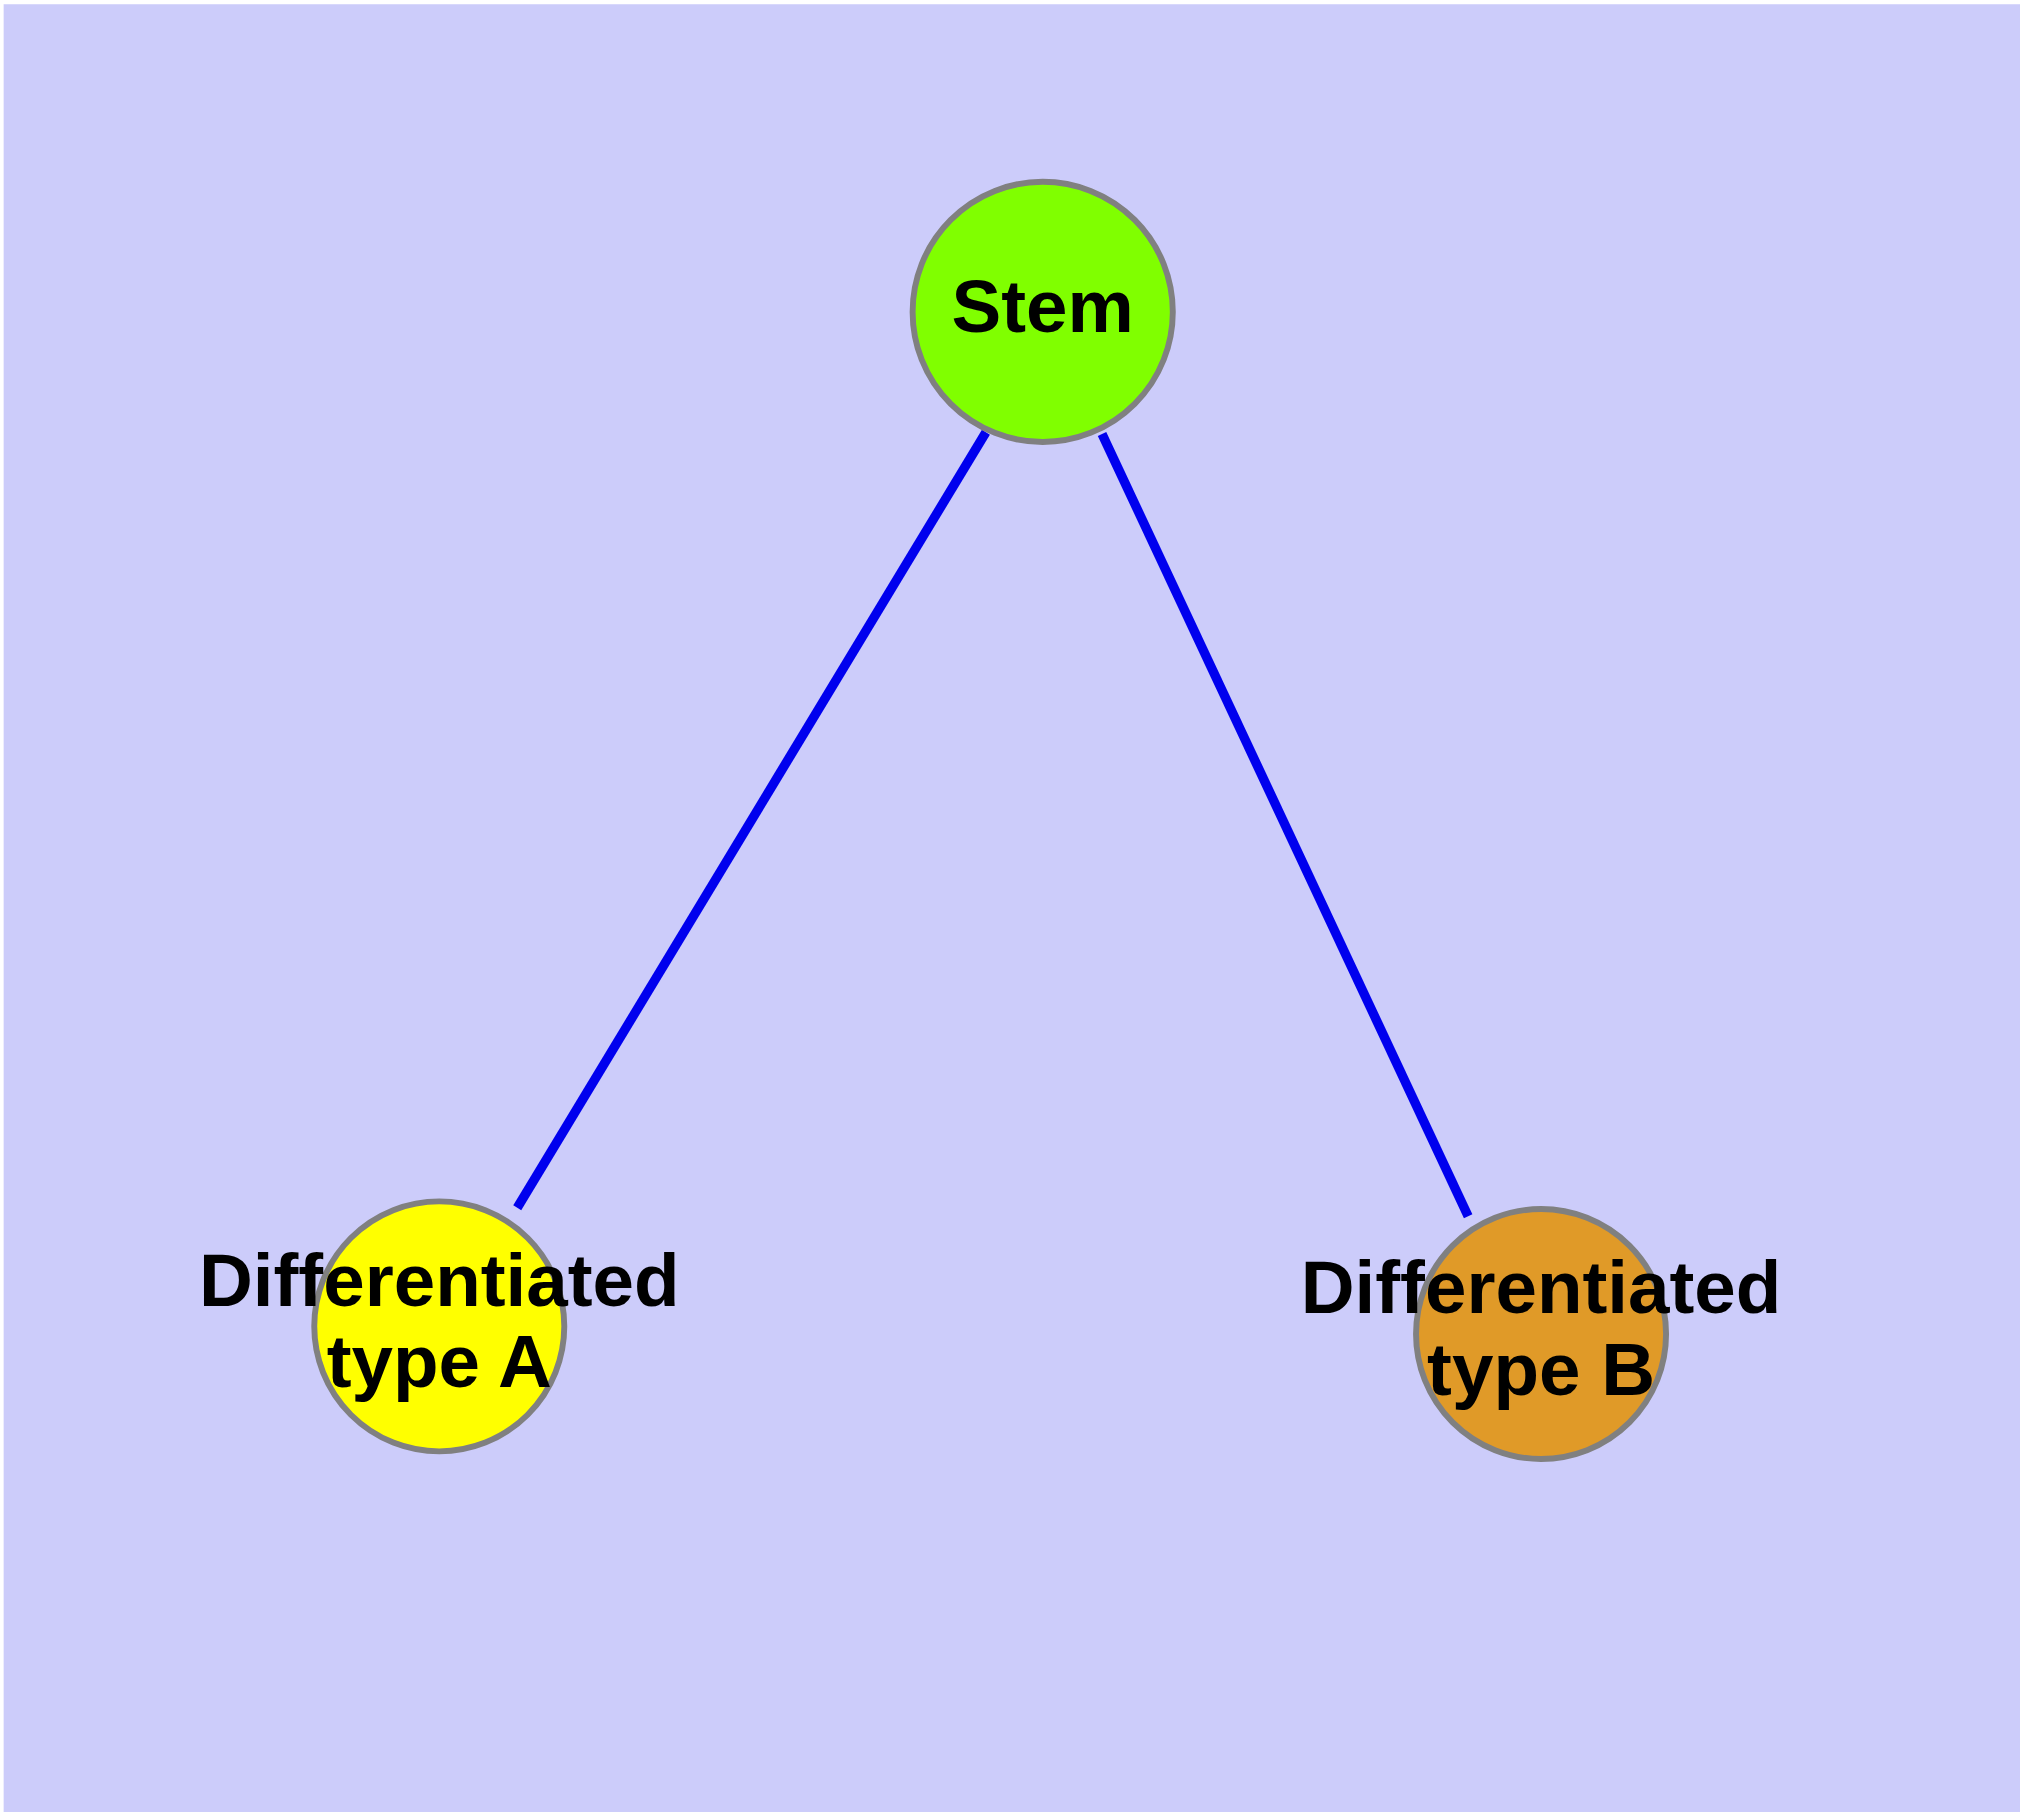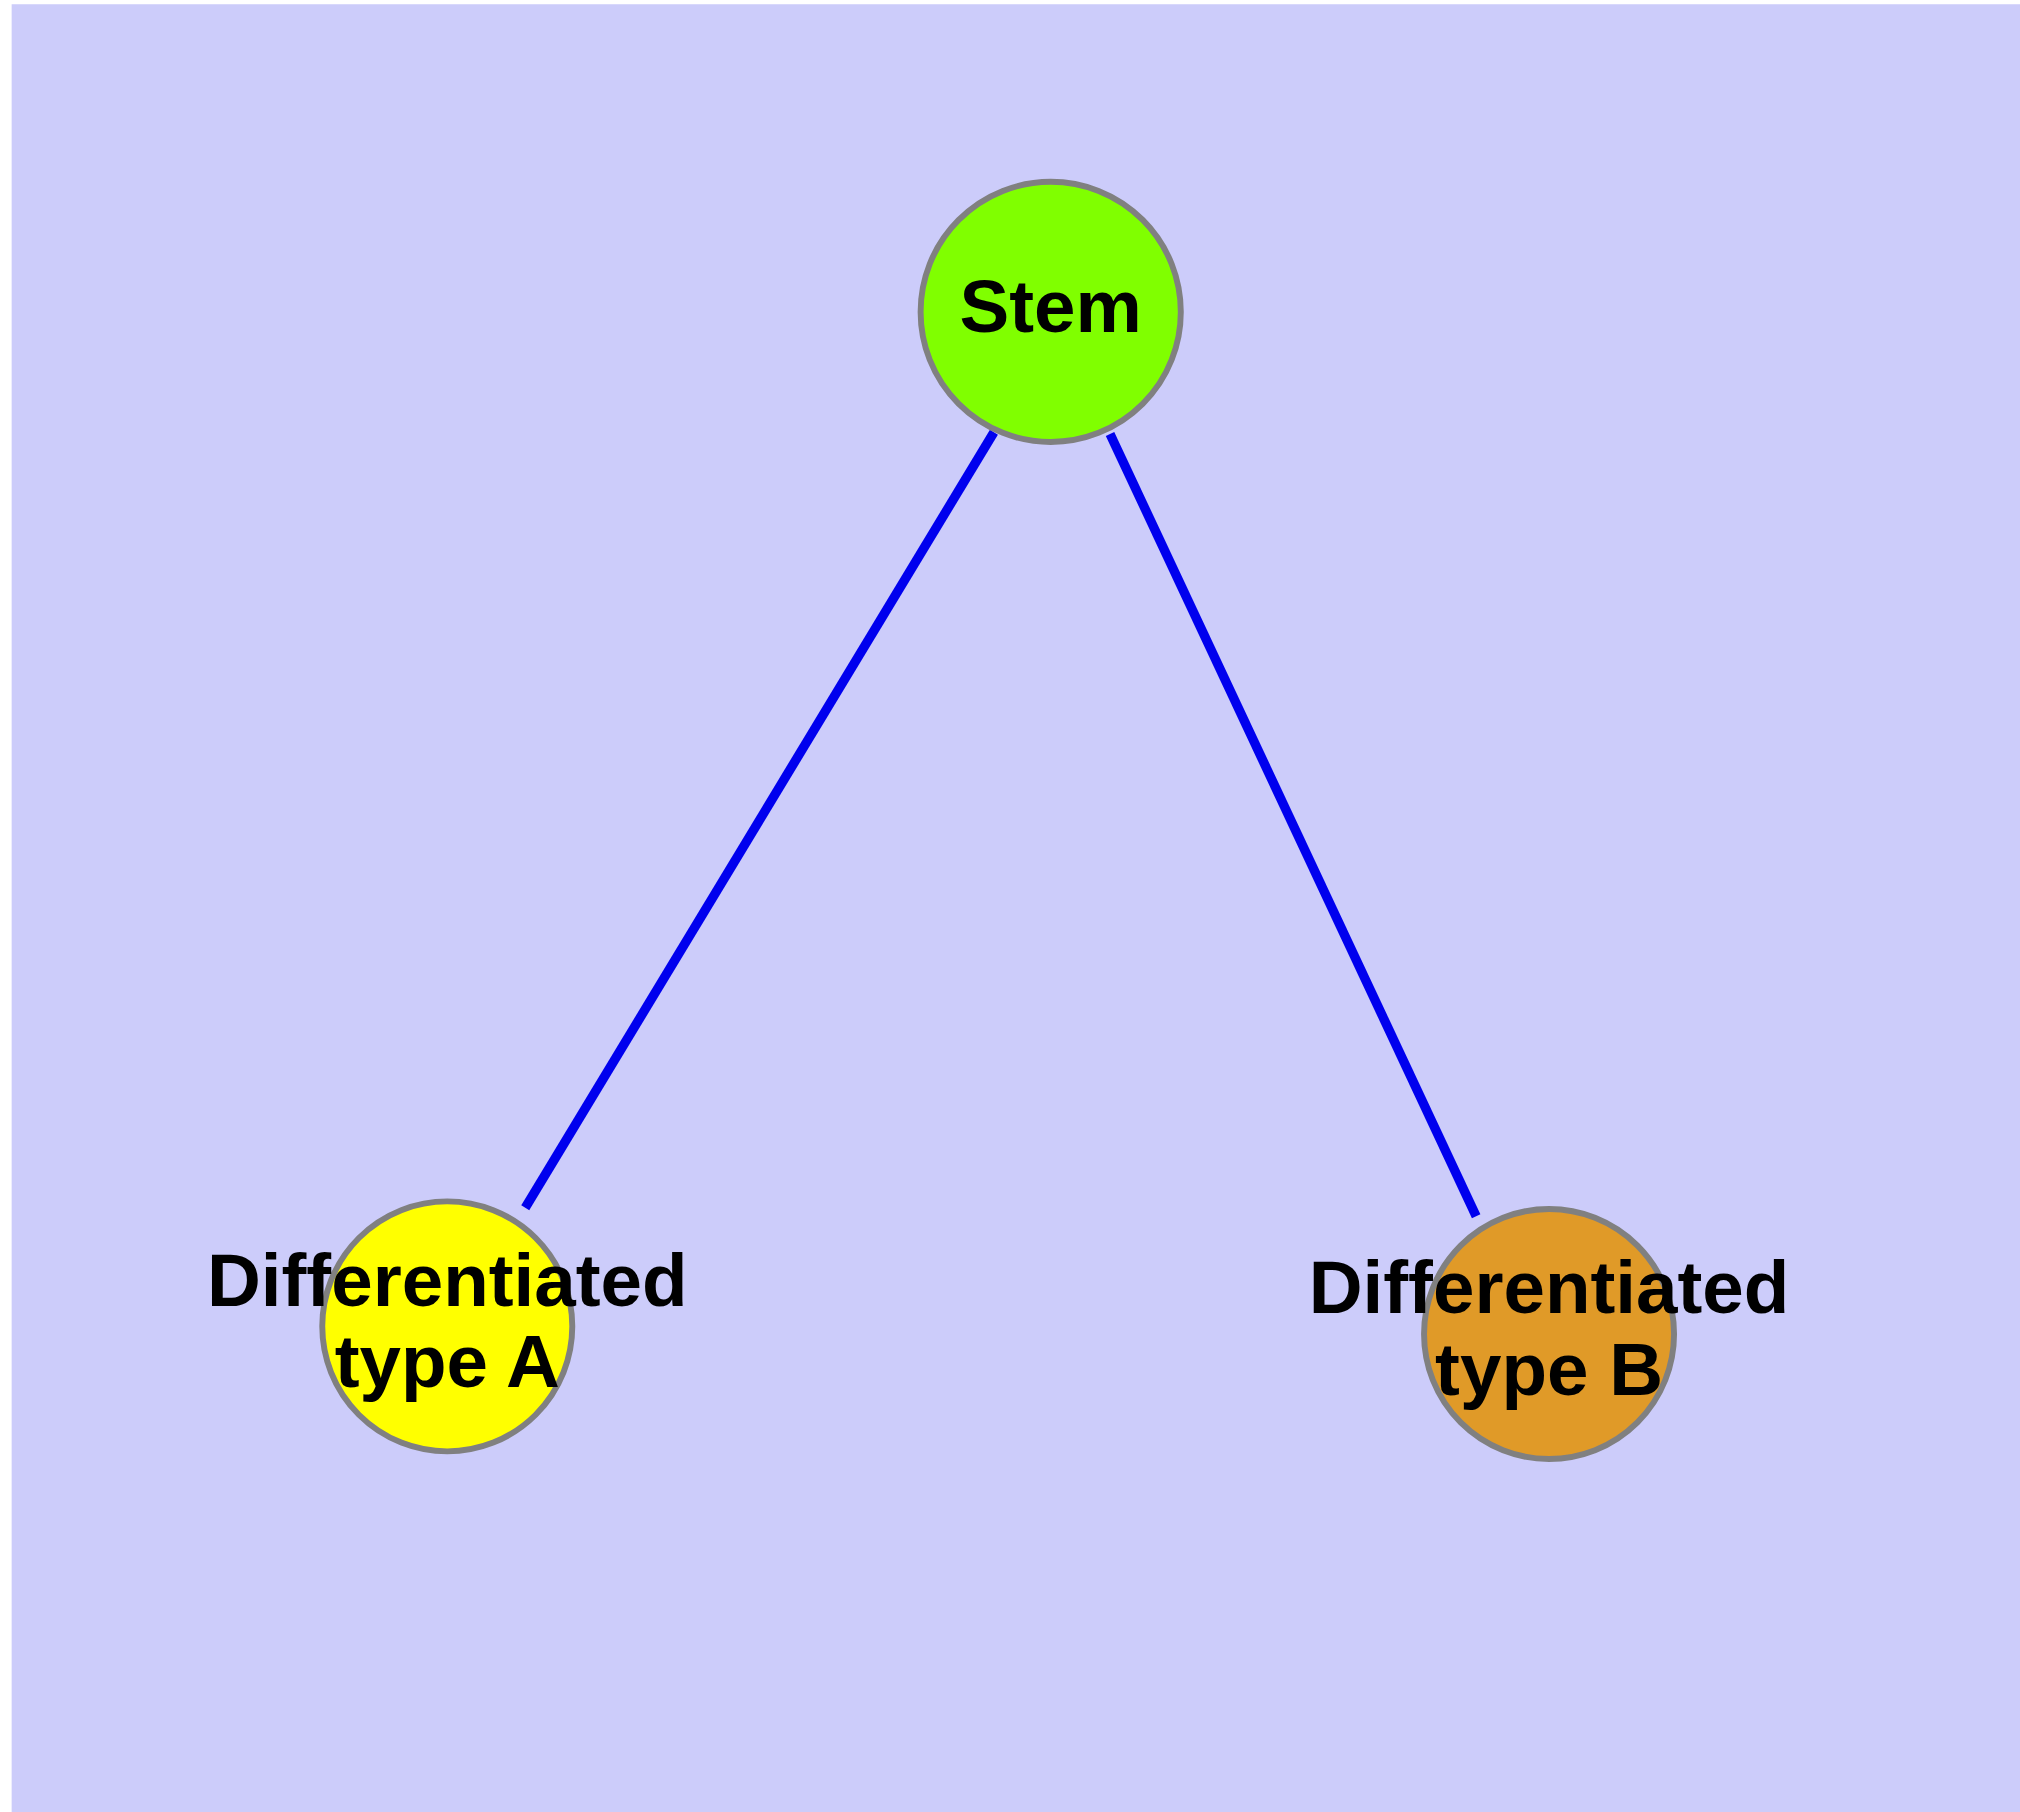--- a/index.html
+++ b/index.html
@@ -8,21 +8,21 @@
     background: #ffffff;
   }
   body {
     width: 2021px;
     height: 1812px;
     overflow: hidden;
     font-family: "Liberation Sans", sans-serif;
   }
   #graph-canvas {
     position: absolute;
-    left: 8px;
+    left: 0;
     top: 0;
     width: 1702px;
     height: 1812px;
   }
   #graph-svg {
     position: absolute;
     left: 0;
     top: 0;
     display: block;
   }

